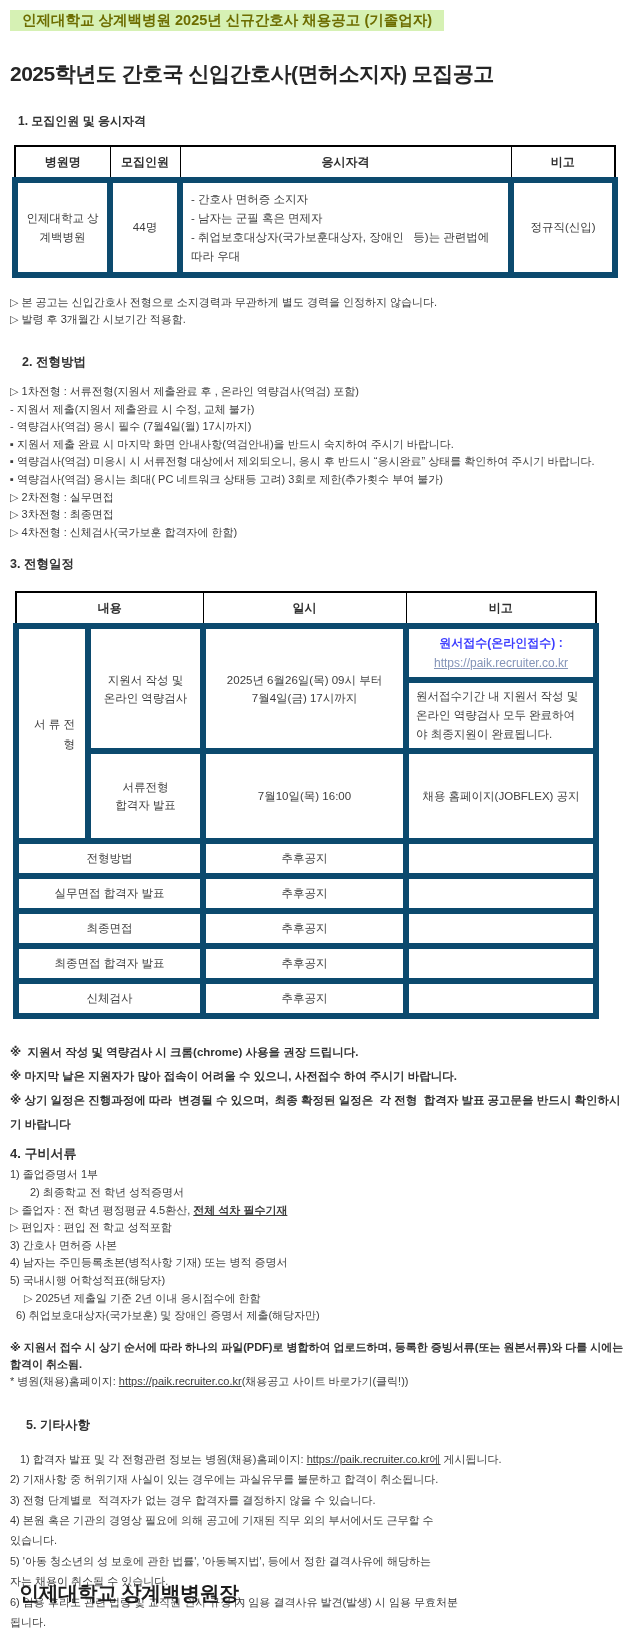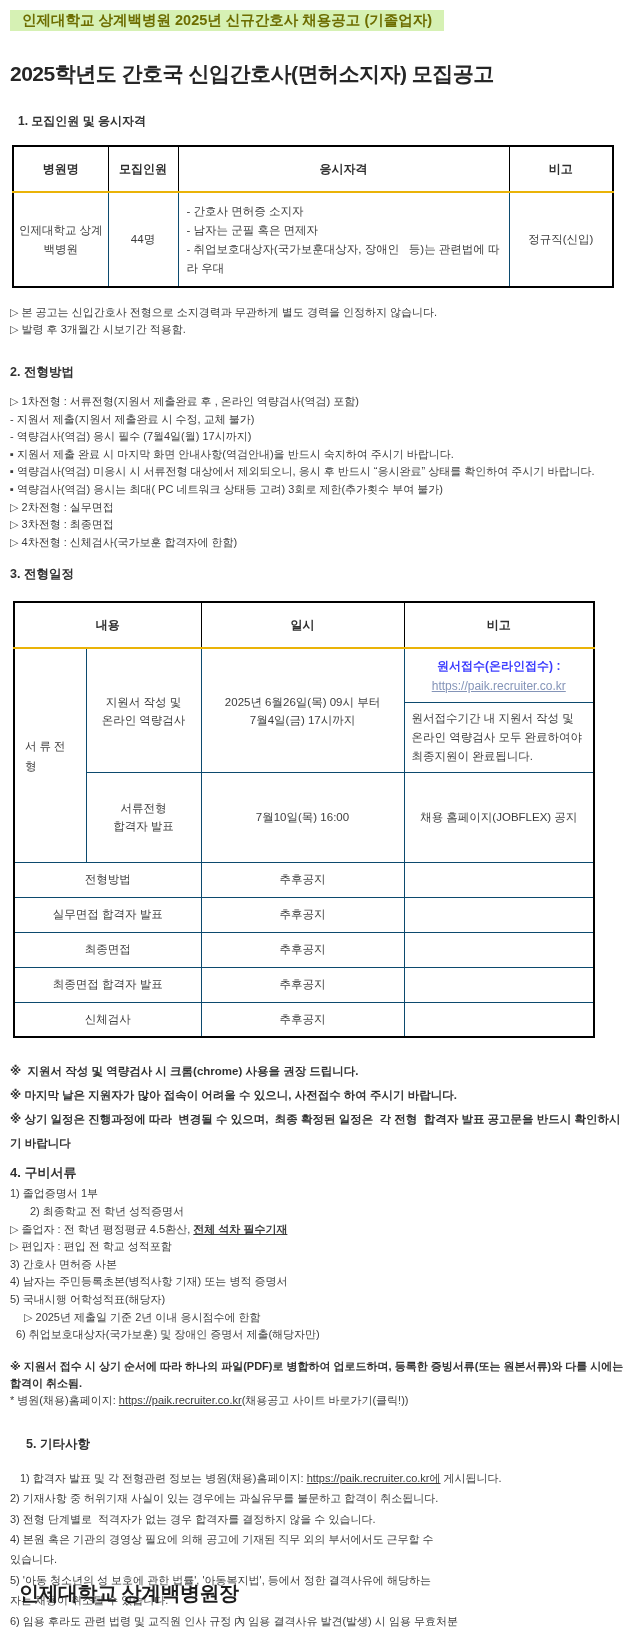--- a/index.html
+++ b/index.html
@@ -12,39 +12,39 @@
 
   .banner {
     display:inline-block; margin:10px 0 0 10px; padding:1px 12px;
     background:#d6f1b4; color:#6d6d00; font-weight:bold; font-size:14.5px;
   }
   .main-title {
     margin:29px 0 0 10px; font-size:21px; font-weight:bold; color:#262626; letter-spacing:-0.5px;
   }
   .sec-heading { font-weight:bold; font-size:12.5px; color:#313131; }
   .h1m { margin:25px 0 0 18px; font-size:12px; }
-  .h2m { margin:27px 0 0 10px; }
+  .h2m { margin:27px 0 0 22px; }
   .h3m { margin:15px 0 0 10px; }
   .h4m { margin:9px 0 0 10px; font-size:13px; }
   .h5m { margin:27px 0 0 26px; }
 
   table { border-collapse:collapse; table-layout:fixed; }
   .t1 { margin:15px 0 0 12px; width:600px; border:2px solid #000; }
   .t2 { margin:18px 0 0 13px; width:580px; border:2px solid #000; }
   th { border:1px solid #000; font-size:12px; font-weight:bold; color:#2e2e2e; background:#fff; }
-  td { border:1px solid #0c4a6e; font-size:11.5px; color:#3c3c3c; padding:2px 4px; }
-  thead th { border-bottom:2px solid #eab308; height:46px; }
+  td { border:6px solid #0c4a6e; font-size:11.5px; color:#3c3c3c; padding:2px 4px; }
+  thead th { border-bottom:2px solid #b91c1c; height:34px; }
   .c { text-align:center; vertical-align:middle; }
   .qual-cell { padding:6px 8px; line-height:19px; vertical-align:middle; }
   .t1 .data-row td { height:95px; }
   .r-a td { height:54px; }
   .r-b td { height:70px; }
   .r-c td { height:90px; }
   .r-s td { height:35px; }
-  .group-cell { text-align:left; vertical-align:middle; line-height:20px; padding:18px 10px;font-family:Liberation Serif, serif; }
+  .group-cell { text-align:right; vertical-align:middle; line-height:20px; padding:18px 10px; }
   .cell-line { line-height:18px; }
   .blue-title { color:#3d3dff; font-weight:bold; font-size:12px; line-height:20px; }
   .muted-link { color:#8494b8; text-decoration:underline; font-size:12px; line-height:20px; cursor:pointer; }
   .desc-cell { text-align:left; vertical-align:middle; line-height:19px; padding:4px 7px; }
 
   .notes1 { margin:16px 0 0 10px; font-size:11px; line-height:16.5px; }
   .body-lines { margin:12px 0 0 10px; font-size:11px; line-height:17.6px; }
   .s3notes { margin:21px 0 0 10px; font-size:11.5px; font-weight:bold; line-height:24px; color:#333; }
   .s4list { margin:3px 0 0 10px; font-size:11px; line-height:17.6px; }
   .ind20 { padding-left:20px; }

